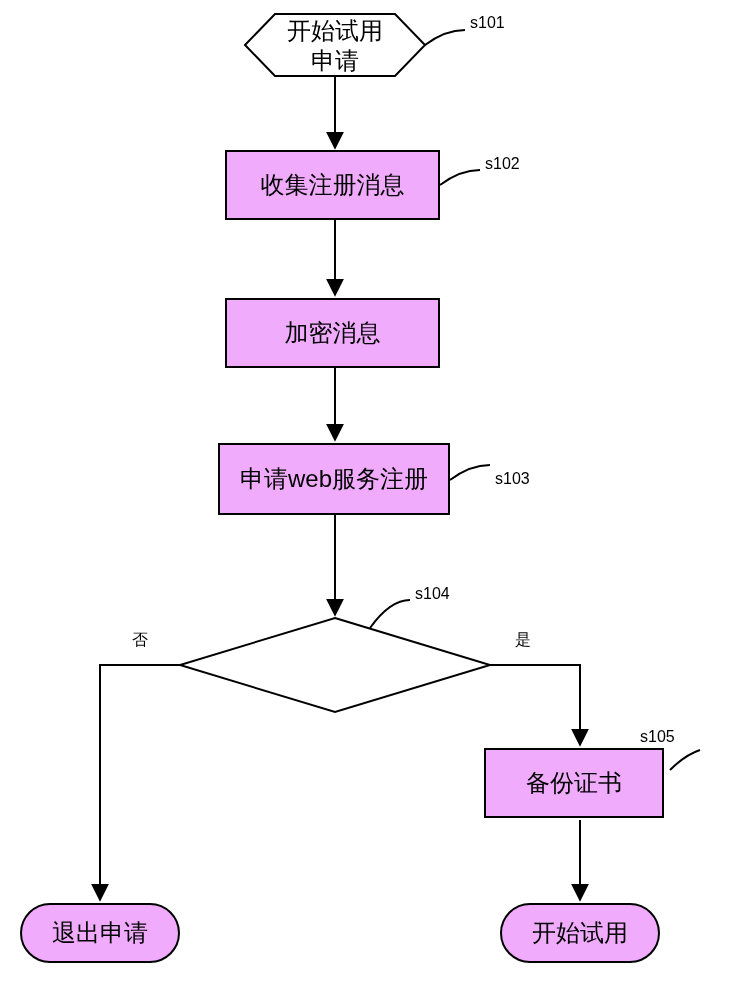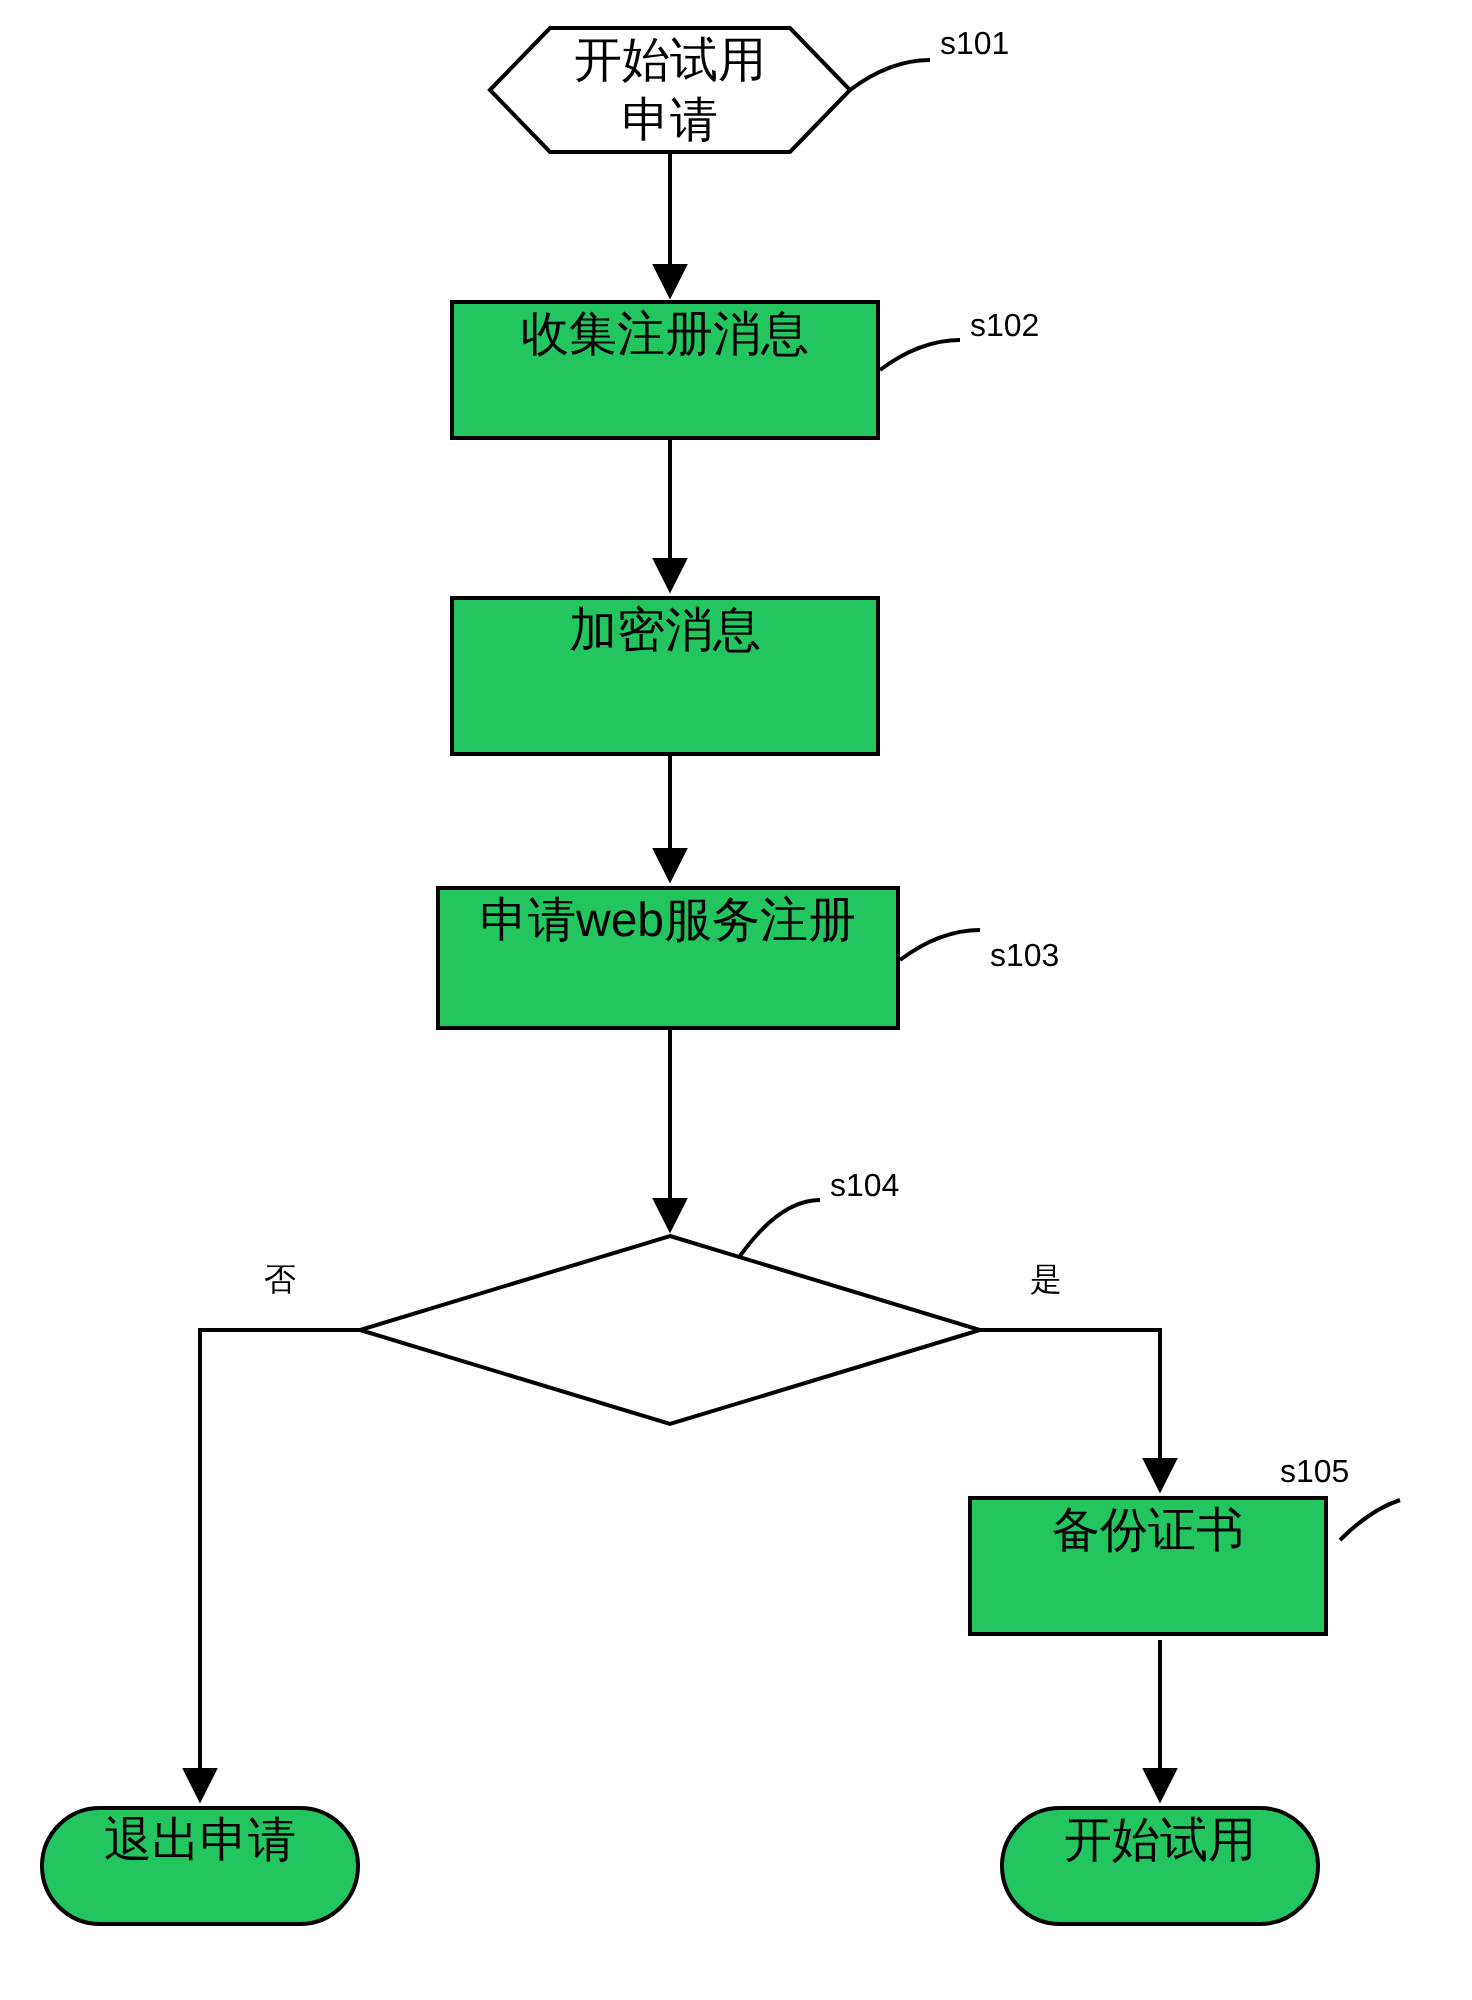--- a/index.html
+++ b/index.html
@@ -12,22 +12,23 @@
     position: relative;
   }
   .container {
     position: relative;
     width: 736px;
     height: 1000px;
   }
   .node {
     position: absolute;
     border: 2px solid black;
-    background: #22c55e;
+    background: #f0abfc;
     display: flex;
+    align-items: center;
     justify-content: center;
     text-align: center;
     font-size: 24px;
     line-height: 1.3;
     box-sizing: border-box;
   }
   .process {
     
   }
   .terminator {
@@ -89,21 +90,21 @@
 
   <div style="position:absolute;left:260px;top:16px;width:150px;text-align:center;font-size:24px;line-height:1.25;white-space:pre;">开始试用
 申请</div>
   <div class="label" style="left:470px;top:14px;">s101</div>
 
   <div class="node process" style="left:225px;top:150px;width:215px;height:70px;">
     <span>收集注册消息</span>
   </div>
   <div class="label" style="left:485px;top:155px;">s102</div>
 
-  <div class="node process" style="left:225px;top:298px;width:215px;height:80px;">
+  <div class="node process" style="left:225px;top:298px;width:215px;height:70px;">
     <span>加密消息</span>
   </div>
 
   <div class="node process" style="left:218px;top:443px;width:232px;height:72px;">
     <span>申请web服务注册</span>
   </div>
   <div class="label" style="left:495px;top:470px;text-align:right;">s103</div>
 
   <div class="label" style="left:415px;top:585px;">s104</div>
   <div class="label" style="left:132px;top:630px;">否</div>

